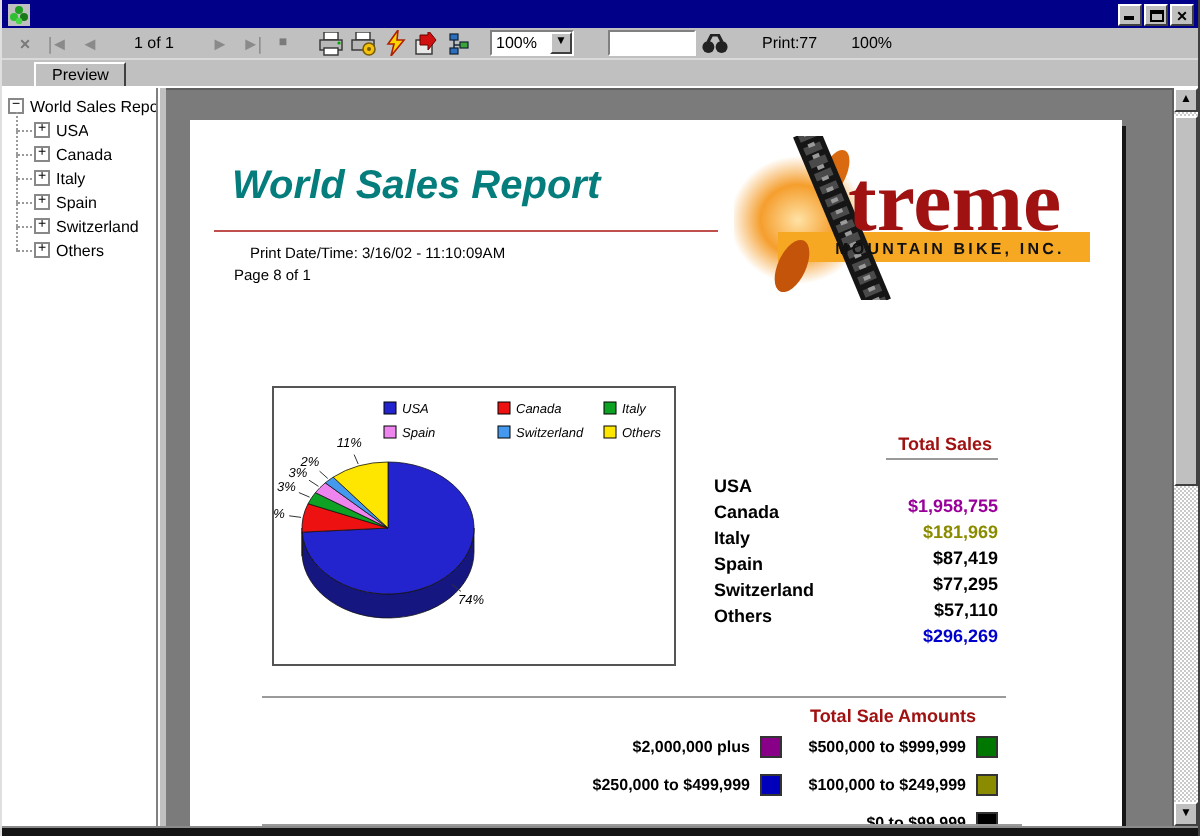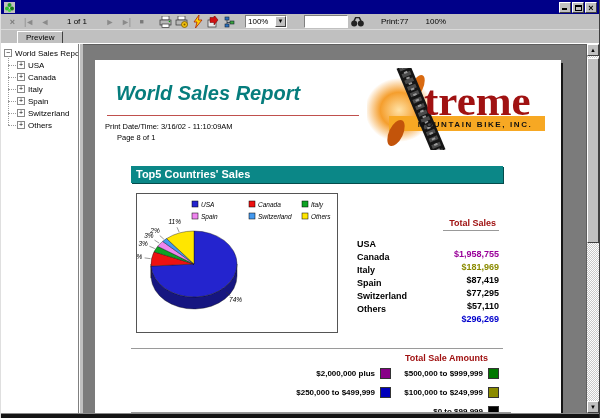--- a/index.html
+++ b/index.html
@@ -45,21 +45,21 @@
   .tchild::before { content:""; position:absolute; left:7px; top:6px; width:8px; border-top:1px dotted #9a9a9a; }
   .tlabel2 { overflow:hidden; }
   .splitter { width:4px; background:#c0c0c0; border-left:1px solid #fff; }
 
   .preview { position:relative; flex:1; background:#7b7b7b; overflow:hidden; border-top:1px solid #5f5f5f; }
   .page { position:absolute; left:12px; top:15px; width:466px; height:370px; background:#fff; box-shadow:2px 3px 0 0 #151515; }
 
   
   .rtitle { position:absolute; left:21px; top:22px; font-size:20px; font-weight:bold; font-style:italic; color:#067d7d; }
   .redline { position:absolute; left:12px; top:55px; width:252px; height:1px; background:#c0504d; }
-  .meta1 { position:absolute; left:10px; top:62px; font-size:7.5px; color:#000; }
+  .meta1 { position:absolute; left:30px; top:62px; font-size:7.5px; color:#000; }
   .meta2 { position:absolute; left:22px; top:73px; font-size:7.5px; color:#000; }
   .logo { position:absolute; left:272px; top:8px; width:180px; height:82px; }
   .banner { position:absolute; left:36px; top:106px; width:372px; height:17px; background:#0b8787; box-shadow:1px 1px 0 #044b4b; color:#fff; font-size:11px; font-weight:bold; line-height:17px; padding-left:5px; }
   .chartframe { position:absolute; left:41px; top:133px; width:202px; height:140px; border:1px solid #555; background:#fff; }
   .pie-label { font:italic 6.5px "Liberation Sans",sans-serif; fill:#000; }
   .legend-label { font:italic 6.5px "Liberation Sans",sans-serif; fill:#000; }
 
   .totals { position:absolute; left:262px; top:152px; width:142px; }
   .totals-header { text-align:right; }
   .totals-header span { display:inline-block; font-size:9px; font-weight:bold; color:#a01212; border-bottom:1px solid #999; padding:0 3px 2px 6px; }
@@ -252,21 +252,20 @@
           <ellipse cx="29" cy="65" rx="7" ry="14" transform="rotate(25 29 65)" fill="#c3540a"></ellipse>
           <g>
             <line x1="36" y1="-2" x2="72" y2="84" stroke="#151515" stroke-width="14"></line>
             <line x1="36" y1="-2" x2="72" y2="84" stroke="#4a4a4a" stroke-width="9" stroke-dasharray="4 3"></line>
             <line x1="36" y1="-2" x2="72" y2="84" stroke="#9a9a9a" stroke-width="3.5" stroke-dasharray="2 4"></line>
           </g>
           <text x="57" y="47" font-family="Liberation Serif, serif" font-weight="600" font-size="43" fill="#a01212">treme</text>
           <text x="108" y="59" text-anchor="middle" font-size="8" font-weight="bold" letter-spacing="1.6" fill="#111">MOUNTAIN BIKE, INC.</text>
         </svg>
 
-        <div class="banner">Top5 Countries' Sales</div>
 
         <div class="chartframe">
           <svg id="pie-svg" width="200" height="138" viewBox="0 0 200 138">
               <path d="M100,70 A43,33 0 0 1 14.08485067758432,72.07208714446736 L14.08485067758432,84.07208714446736 A43,33 0 0 0 100,82 Z" fill="rgb(22,22,128)" stroke="#111" stroke-width="0.4"></path>
               <path d="M14.08485067758432,72.07208714446736 A43,33 0 0 1 14,70 L14,82 A43,33 0 0 0 14.08485067758432,84.07208714446736 Z" fill="rgb(148,11,11)" stroke="#111" stroke-width="0.4"></path>
               <path d="M57,70 L57,37 A43,33 0 1 1 14.08485067758432,72.07208714446736 Z" fill="#2424ce" stroke="#111" stroke-width="0.4"></path>
               <path d="M57,70 L14.08485067758432,72.07208714446736 A43,33 0 0 1 17.01961110680518,57.851889761405644 Z" fill="#ee1111" stroke="#111" stroke-width="0.4"></path>
               <path d="M57,70 L17.01961110680518,57.851889761405644 A43,33 0 0 1 20.69389920341333,52.31771576569314 Z" fill="#0ea224" stroke="#111" stroke-width="0.4"></path>
               <path d="M57,70 L20.69389920341333,52.31771576569314 A43,33 0 0 1 25.65434902087928,47.4099455043533 Z" fill="#ee85ee" stroke="#111" stroke-width="0.4"></path>
               <path d="M57,70 L25.65434902087928,47.4099455043533 A43,33 0 0 1 29.59076844080632,44.57306298839897 Z" fill="#4499ee" stroke="#111" stroke-width="0.4"></path>

